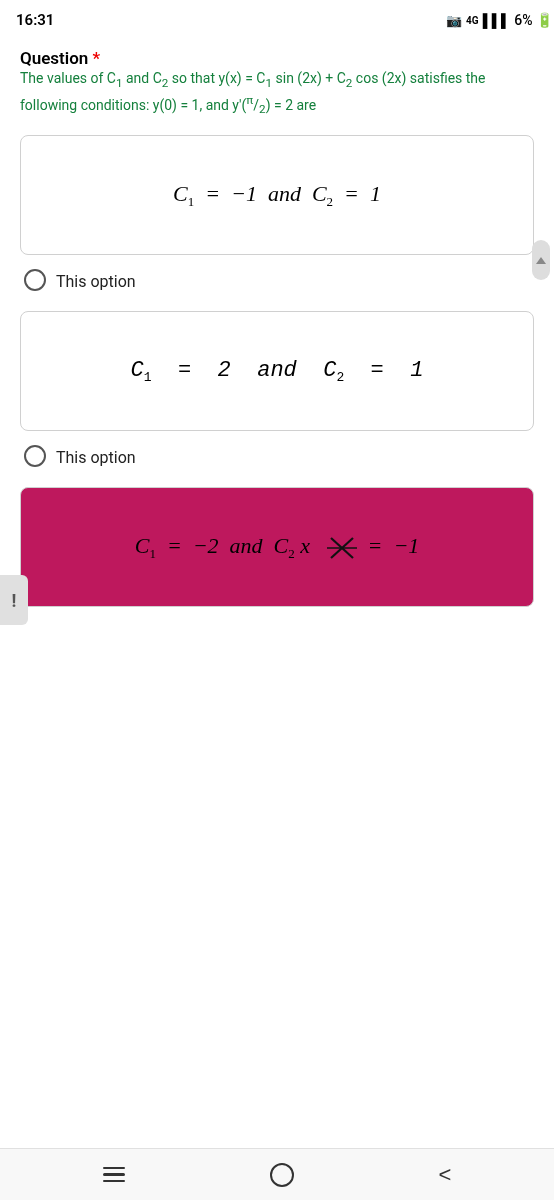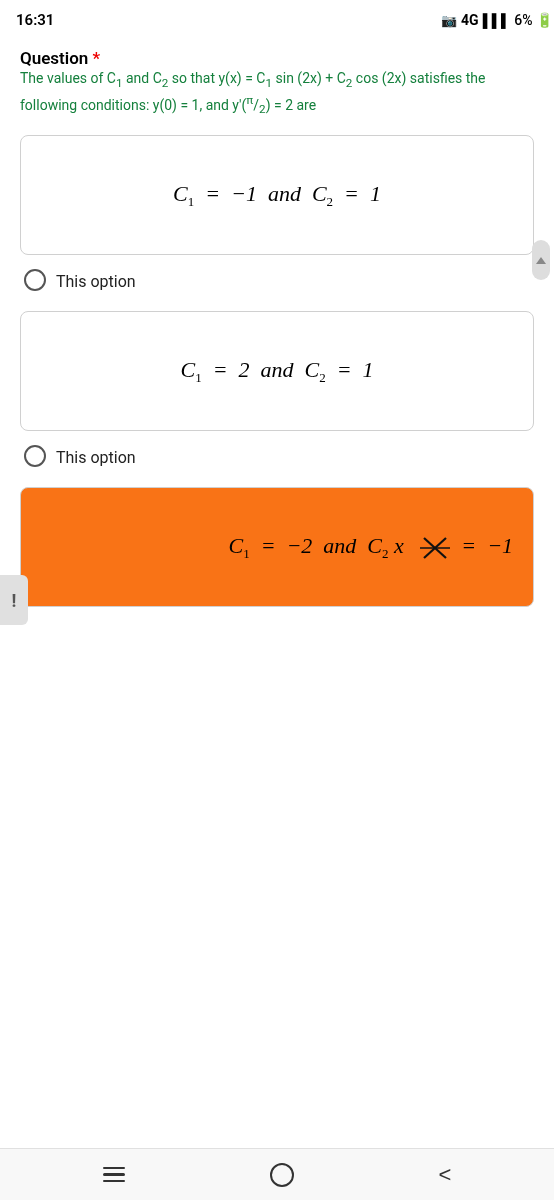--- a/index.html
+++ b/index.html
@@ -204,36 +204,36 @@
 
     .math-container sub {
       font-size: 13px;
     }
 
     .partial-card {
       border: 1.5px solid #d0d0d0;
       border-radius: 8px;
       padding: 24px 20px;
       margin-bottom: 14px;
-      background: #f97316;
+      background: #be185d;
       min-height: 120px;
       display: flex;
       align-items: center;
-      justify-content: flex-end;
+      justify-content: center;
     }
   </style>
 </head>
 <body>
 
 <div class="status-bar">
   <span class="status-time">16:31</span>
   <div class="status-icons">
 
     <span style="font-size:13px;">📷</span>
-    <span style="font-size:14px; font-weight:700;">4G</span>
+    <span style="font-size:10px; font-weight:700;">4G</span>
     <span style="font-size:13px;">▌▌▌</span>
     <span class="battery-text">6%</span>
     <span style="font-size:14px;">🔋</span>
   </div>
 </div>
 
 <div class="scroll-hint">
   <div class="chevron-up"></div>
 </div>
 
@@ -259,21 +259,21 @@
     </div>
   </div>
 
   <div class="option-radio-row">
     <div class="radio-circle"></div>
     <span class="option-label-text">This option</span>
   </div>
 
   <div class="option-card">
     <div class="math-container">
-      <span style="font-family:Liberation Serif, serif; font-size:22px; font-style:italic;">
+      <span style="font-family:Liberation Mono, monospace; font-size:22px; font-style:italic;">
         C<sub style="font-style:normal;">1</sub> &nbsp;= &nbsp;2 &nbsp;and &nbsp;C<sub style="font-style:normal;">2</sub> &nbsp;= &nbsp;1
       </span>
     </div>
   </div>
 
   <div class="option-radio-row">
     <div class="radio-circle"></div>
     <span class="option-label-text">This option</span>
   </div>
 

